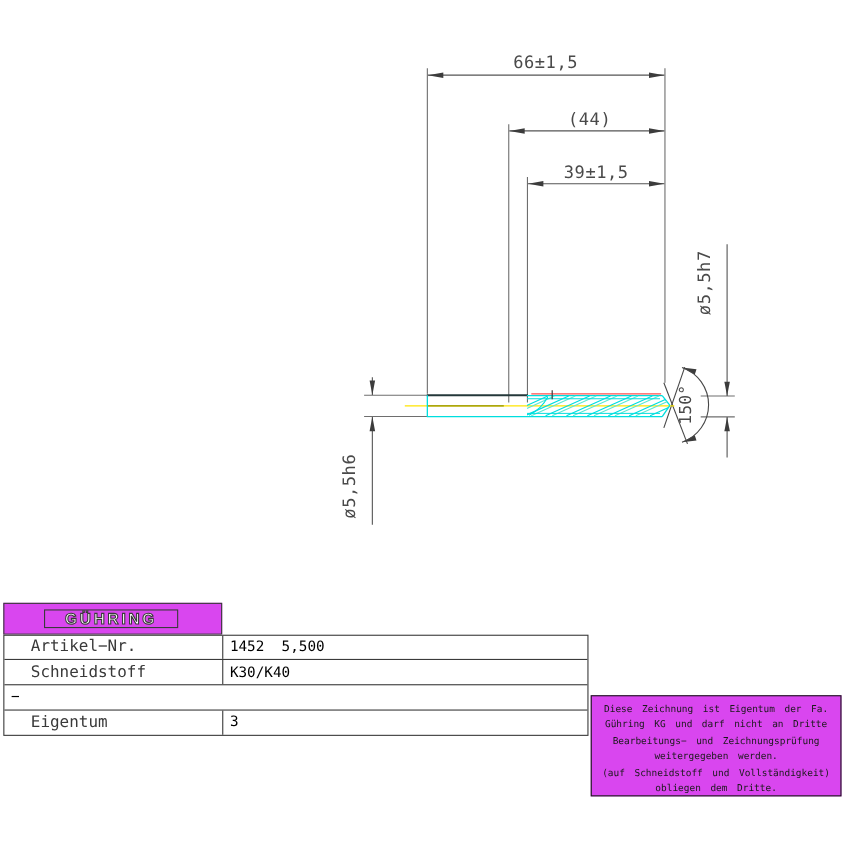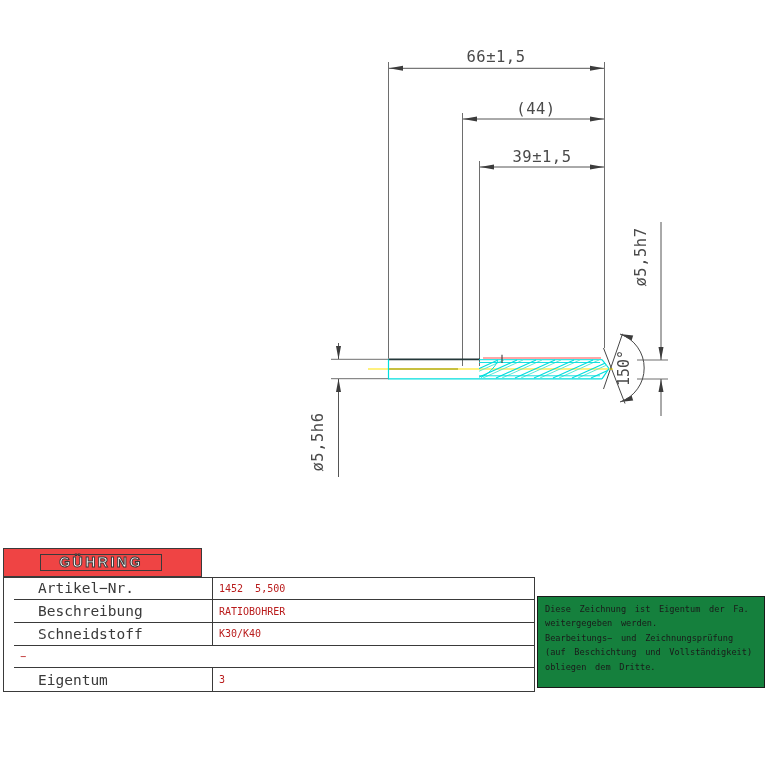--- a/index.html
+++ b/index.html
@@ -5,35 +5,35 @@
   html,body{margin:0;padding:0;background:#ffffff;width:767px;height:767px;overflow:hidden;}
   body{font-family:"DejaVu Sans Mono", monospace;-webkit-font-smoothing:antialiased;}
   #stage{position:absolute;left:0;top:0;width:767px;height:767px;background:#fff;}
 
   
   #drawing-svg{position:absolute;left:0;top:0;}
   text.dim{font-family:"DejaVu Sans Mono", monospace;font-size:15.5px;fill:#4a4a4a;letter-spacing:0.5px;}
   text.dim-small{font-family:"DejaVu Sans Mono", monospace;font-size:15px;fill:#4a4a4a;}
 
   
-  .logo-cell{position:absolute;left:3px;top:548px;width:199px;height:29px;border:1.6px solid #3a3a3a;background:#ef4444;box-sizing:border-box;}
+  .logo-cell{position:absolute;left:3px;top:548px;width:199px;height:29px;border:1.6px solid #3a3a3a;background:#d946ef;box-sizing:border-box;}
   .logo-box{position:absolute;left:36px;top:4.5px;width:122px;height:17px;border:1.4px solid #3a3a3a;box-sizing:border-box;
             display:flex;align-items:center;justify-content:center;}
   .logo-text{font-family:"Liberation Sans", sans-serif;font-weight:bold;font-size:14px;letter-spacing:2.5px;
              color:#ffffff;-webkit-text-stroke:1px #3a3a3a;line-height:1;}
-  .tblock{position:absolute;left:3px;top:576.5px;width:532px;border:1.6px solid #3a3a3a;background:#fff;box-sizing:border-box;padding-left:10px;}
+  .tblock{position:absolute;left:3px;top:576.5px;width:532px;border:1.6px solid #3a3a3a;background:#fff;box-sizing:border-box;}
   .trow{display:flex;height:22.7px;border-bottom:1.3px solid #3a3a3a;box-sizing:border-box;}
   .trow:last-child{border-bottom:none;}
   .tlabel{width:199px;border-right:1.3px solid #3a3a3a;box-sizing:border-box;padding-left:24px;
           font-size:14.5px;color:#3a3a3a;display:flex;align-items:center;white-space:pre;}
-  .tvalue{flex:1;padding-left:6px;font-size:10px;color:#b91c1c;display:flex;align-items:center;white-space:pre;}
+  .tvalue{flex:1;padding-left:6px;font-size:13px;color:#000000;display:flex;align-items:center;white-space:pre;}
 
   
-  .note-box{position:absolute;left:537px;top:596px;width:228px;height:92px;border:1.8px solid #1a1a1a;
-            background:#15803d;box-sizing:border-box;padding:5px 7px 0 7px;}
+  .note-box{position:absolute;left:537px;top:632px;width:228px;height:92px;border:1.8px solid #1a1a1a;
+            background:#d946ef;box-sizing:border-box;padding:5px 7px 0 7px;text-align:center;}
   .note-line{font-size:8.6px;line-height:14.4px;color:#1a1a1a;word-spacing:3.5px;white-space:nowrap;}
 </style>
 </head>
 <body>
 
 <div id="stage">
 
   <svg id="drawing-svg" width="767" height="545" viewBox="0 0 767 545">
     <defs>
       <clipPath id="fluteClip">
@@ -139,37 +139,34 @@
       <span class="logo-text">GÜHRING</span>
     </div>
   </div>
 
   <div class="tblock">
     <div class="trow">
       <div class="tlabel">Artikel−Nr.</div>
       <div class="tvalue">1452  5,500</div>
     </div>
     <div class="trow">
-      <div class="tlabel">Beschreibung</div>
-      <div class="tvalue">RATIOBOHRER</div>
-    </div>
-    <div class="trow">
       <div class="tlabel">Schneidstoff</div>
       <div class="tvalue">K30/K40</div>
     </div>
     <div class="trow">
       <div class="tvalue">−</div>
     </div>
     <div class="trow">
       <div class="tlabel">Eigentum</div>
       <div class="tvalue">3</div>
     </div>
   </div>
 
   <div class="note-box">
     <div class="note-line">Diese Zeichnung ist Eigentum der Fa.</div>
+    <div class="note-line">Gühring KG und darf nicht an Dritte</div>
+    <div class="note-line">Bearbeitungs− und Zeichnungsprüfung</div>
     <div class="note-line">weitergegeben werden.</div>
-    <div class="note-line">Bearbeitungs− und Zeichnungsprüfung</div>
-    <div class="note-line">(auf Beschichtung und Vollständigkeit)</div>
+    <div class="note-line">(auf Schneidstoff und Vollständigkeit)</div>
     <div class="note-line">obliegen dem Dritte.</div>
   </div>
 
 </div>
 
 </body></html>

